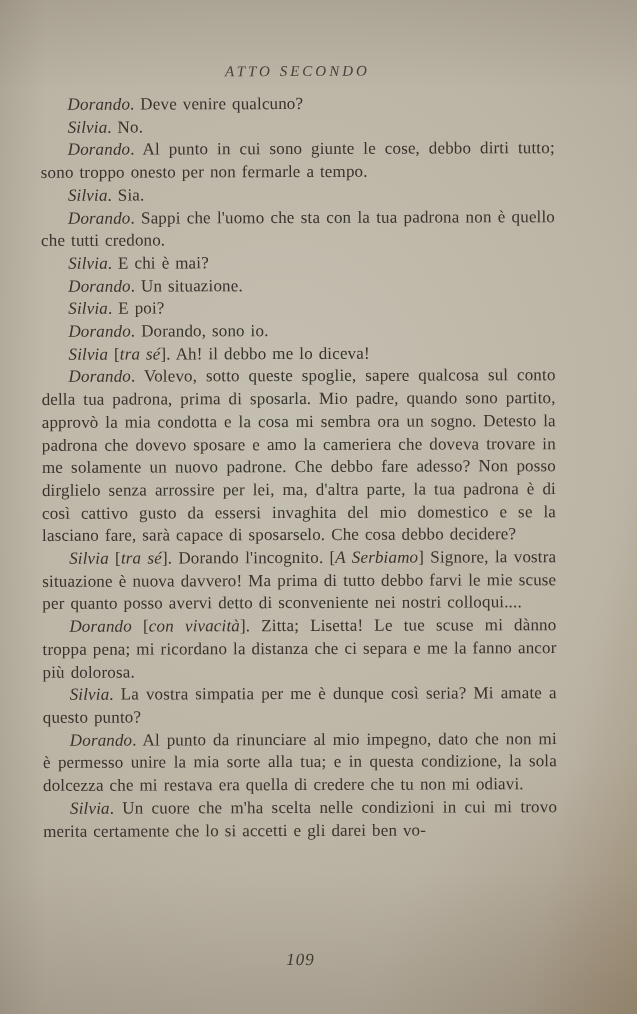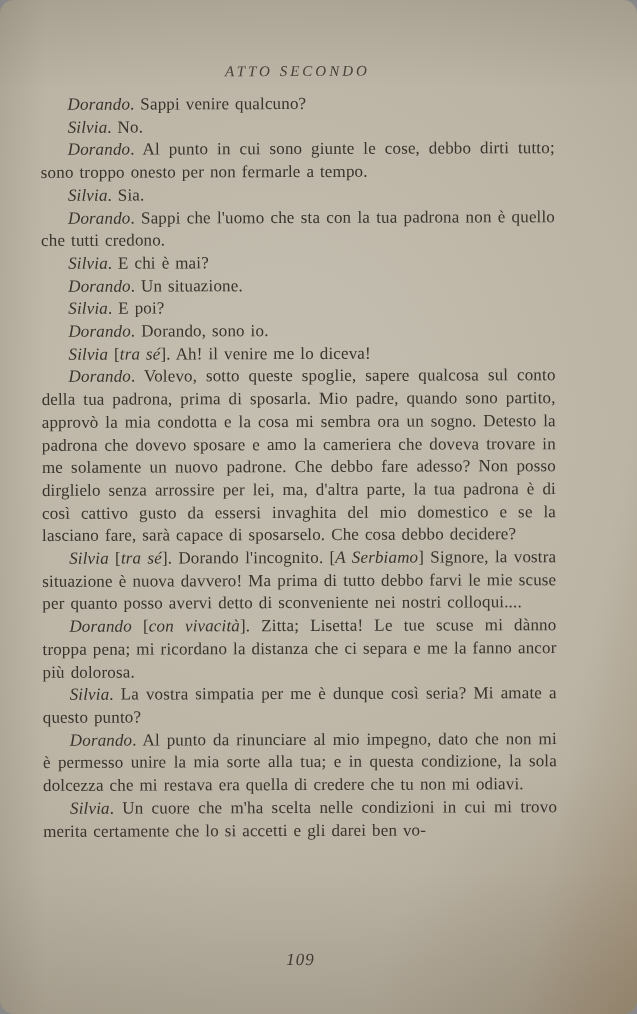--- a/index.html
+++ b/index.html
@@ -12,21 +12,20 @@
     width: 637px;
     height: 1014px;
     overflow: hidden;
     font-family: "Liberation Serif", serif;
     background:
       radial-gradient(ellipse 70% 45% at 100% 102%, rgba(115, 90, 58, 0.22) 0%, rgba(115, 90, 58, 0) 60%),
       linear-gradient(100deg, rgba(0,0,0,0) 86%, rgba(125, 95, 55, 0.22) 100%),
       linear-gradient(to bottom, rgba(75, 66, 50, 0.14) 0%, rgba(75,66,50,0) 9%, rgba(0,0,0,0) 86%, rgba(85, 74, 56, 0.13) 100%),
       linear-gradient(to right, rgba(70, 62, 48, 0.10) 0%, rgba(0,0,0,0) 7%),
       radial-gradient(ellipse 115% 85% at 44% 42%, #c5bfb1 0%, #bcb5a6 48%, #aba292 88%, #a09785 100%);
-    border-radius: 14px;
   }
   .content {
     position: absolute;
     left: 42px;
     top: 0;
     width: 514px;
     height: 100%;
     transform: rotate(-0.2deg);
     color: var(--ink, #38332c);
   }
@@ -72,30 +71,30 @@
     color: #3e3931;
   }
 </style>
 </head>
 <body>
 
 <div class="page">
   <div class="content" style="--ink: #38332c;">
     <div class="running-head">ATTO SECONDO</div>
     <div class="text-block" id="text-block">
-        <p><span class="it">Dorando</span><span>. Sappi venire qualcuno?</span></p>
+        <p><span class="it">Dorando</span><span>. Deve venire qualcuno?</span></p>
         <p><span class="it">Silvia</span><span>. No.</span></p>
         <p><span class="it">Dorando</span><span>. Al punto in cui sono giunte le cose, debbo dirti tutto; sono troppo onesto per non fermarle a tempo.</span></p>
         <p><span class="it">Silvia</span><span>. Sia.</span></p>
         <p><span class="it">Dorando</span><span>. Sappi che l'uomo che sta con la tua padrona non è quello che tutti credono.</span></p>
         <p><span class="it">Silvia</span><span>. E chi è mai?</span></p>
         <p><span class="it">Dorando</span><span>. Un situazione.</span></p>
         <p><span class="it">Silvia</span><span>. E poi?</span></p>
         <p><span class="it">Dorando</span><span>. Dorando, sono io.</span></p>
-        <p><span class="it">Silvia</span><span> [</span><span class="it">tra sé</span><span>]. Ah! il venire me lo diceva!</span></p>
+        <p><span class="it">Silvia</span><span> [</span><span class="it">tra sé</span><span>]. Ah! il debbo me lo diceva!</span></p>
         <p><span class="it">Dorando</span><span>. Volevo, sotto queste spoglie, sapere qualcosa sul conto della tua padrona, prima di sposarla. Mio padre, quando sono partito, approvò la mia condotta e la cosa mi sembra ora un sogno. Detesto la padrona che dovevo sposare e amo la cameriera che doveva trovare in me solamente un nuovo padrone. Che debbo fare adesso? Non posso dirglielo senza arrossire per lei, ma, d'altra parte, la tua padrona è di così cattivo gusto da essersi invaghita del mio domestico e se la lasciano fare, sarà capace di sposarselo. Che cosa debbo decidere?</span></p>
         <p><span class="it">Silvia</span><span> [</span><span class="it">tra sé</span><span>]. Dorando l'incognito. [</span><span class="it">A Serbiamo</span><span>] Signore, la vostra situazione è nuova davvero! Ma prima di tutto debbo farvi le mie scuse per quanto posso avervi detto di sconveniente nei nostri colloqui....</span></p>
         <p><span class="it">Dorando</span><span> [</span><span class="it">con vivacità</span><span>]. Zitta; Lisetta! Le tue scuse mi dànno troppa pena; mi ricordano la distanza che ci separa e me la fanno ancor più dolorosa.</span></p>
         <p><span class="it">Silvia</span><span>. La vostra simpatia per me è dunque così seria? Mi amate a questo punto?</span></p>
         <p><span class="it">Dorando</span><span>. Al punto da rinunciare al mio impegno, dato che non mi è permesso unire la mia sorte alla tua; e in questa condizione, la sola dolcezza che mi restava era quella di credere che tu non mi odiavi.</span></p>
         <p><span class="it">Silvia</span><span>. Un cuore che m'ha scelta nelle condizioni in cui mi trovo merita certamente che lo si accetti e gli darei ben vo-</span></p>
       </div>
     <div class="page-number">109</div>
   </div>
 </div>

